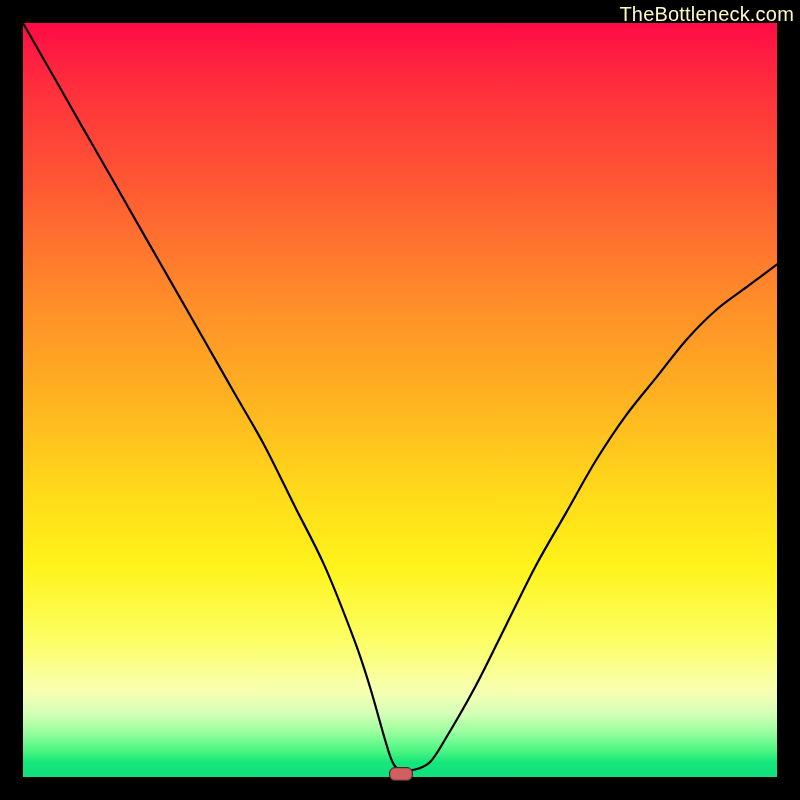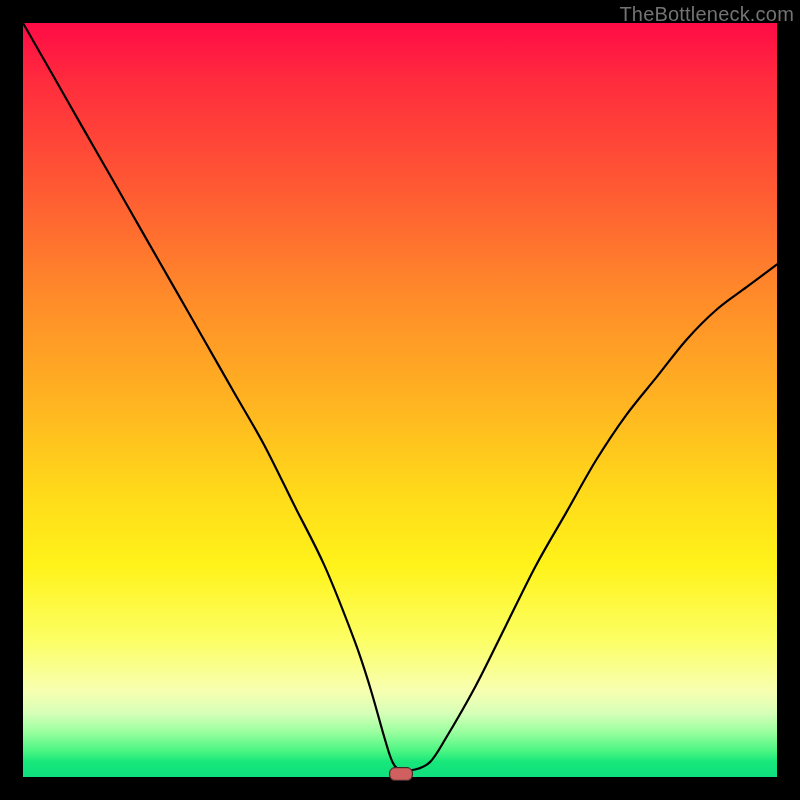--- a/index.html
+++ b/index.html
@@ -39,21 +39,21 @@
       #9bff9f 94%,
       #4cf583 96.5%,
       #17e77a 98%,
       #0fdf7e 100%
     );
   }
   .watermark {
     position: absolute;
     top: 3px;
     right: 6px;
-    color: #737373;
+    color: #fef9c3;
     font-size: 20px;
     letter-spacing: 0.2px;
     user-select: none;
   }
   svg.curve {
     position: absolute;
     left: 0;
     top: 0;
     width: 754px;
     height: 754px;

